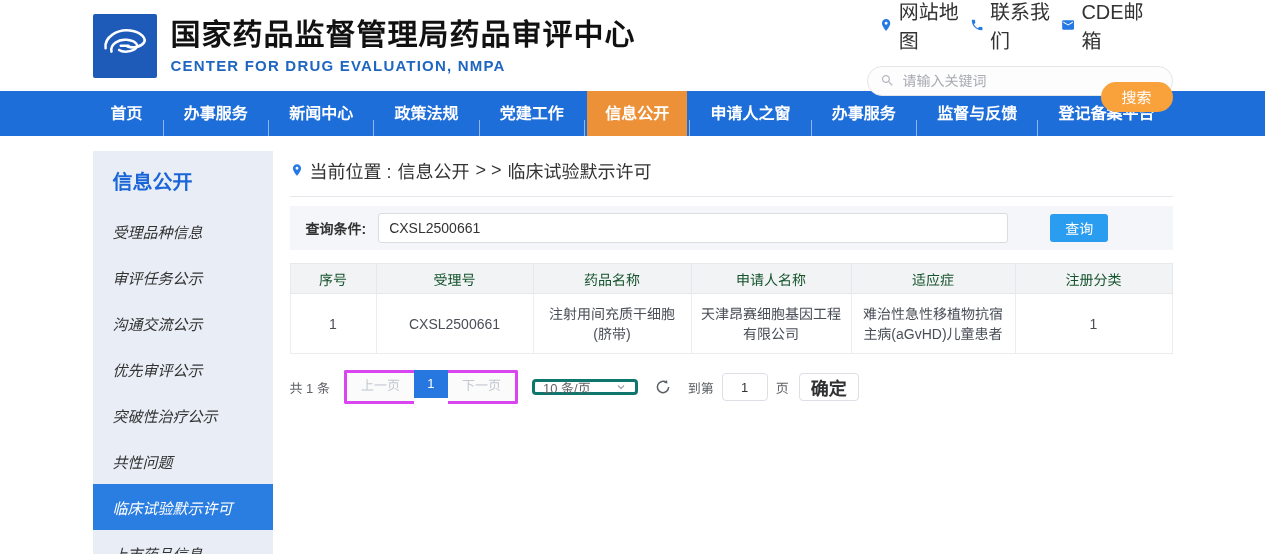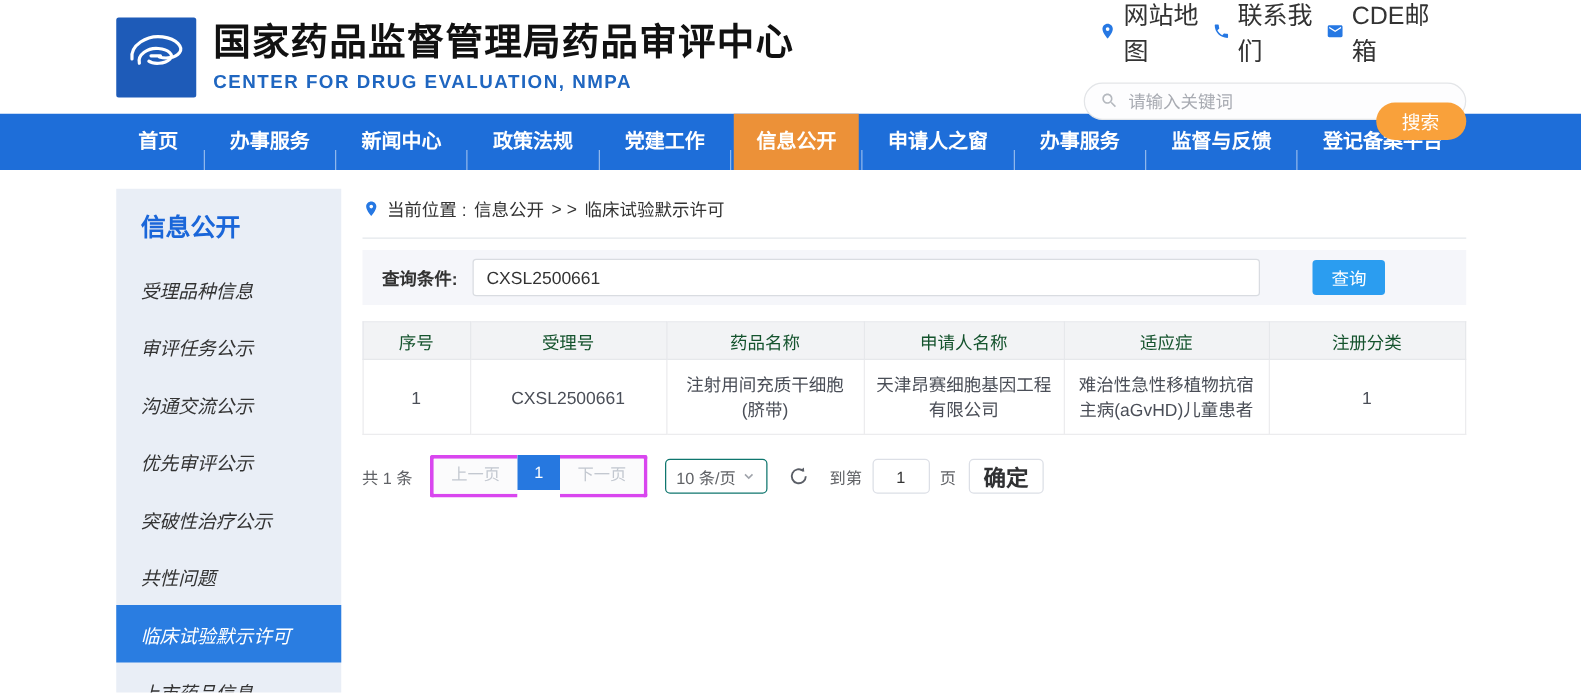--- a/index.html
+++ b/index.html
@@ -36,41 +36,41 @@
   .nav-divider{width:1px;height:16px;background:rgba(255,255,255,.5);}
 
   
   .content{display:flex;align-items:flex-start;margin-top:15px;}
   .sidebar{width:180px;background:var(--sidebar-bg);height:420px;flex:0 0 auto;}
   .sidebar-title{font-size:20px;font-weight:700;color:var(--title-blue);padding:15px 0 13px 20px;}
   .side-item{height:46px;display:flex;align-items:center;padding-left:20px;font-size:15px;color:#333;cursor:pointer;font-style:italic;}
   .side-item.active{background:var(--sidebar-active-blue);color:#fff;}
   .main{flex:1;margin-left:17px;}
 
-  .breadcrumb{display:flex;align-items:center;gap:6px;font-size:14px;color:#333;padding:6px 0 13px 0;border-bottom:1px solid #e4e7ec;text-align:center;}
+  .breadcrumb{display:flex;align-items:center;gap:6px;font-size:18px;color:#333;padding:6px 0 13px 0;border-bottom:1px solid #e4e7ec;text-align:center;}
   .breadcrumb svg{width:14px;height:16px;fill:var(--link-blue);}
 
   .query-panel{margin-top:9px;height:44px;background:#f5f6fa;display:flex;align-items:center;}
   .query-label{margin-left:16px;font-size:14px;font-weight:700;color:#333;white-space:nowrap;}
   .query-input{margin-left:12px;width:630px;height:30px;border:1px solid #d9dce1;border-radius:3px;background:#fff;padding:0 10px;font-size:14px;color:#333;outline:none;}
   .query-btn{margin-left:42px;width:58px;height:28px;border:none;border-radius:3px;background:var(--query-button-blue);color:#fff;font-size:14px;cursor:pointer;}
 
   table.results{margin-top:13px;width:100%;border-collapse:collapse;table-layout:fixed;}
   table.results th{height:30px;background:#f2f3f5;color:#14532d;font-size:14px;font-weight:400;border:1px solid #e6e8eb;}
   table.results td{height:60px;text-align:center;font-size:14px;color:#4a4e57;border:1px solid #ececee;line-height:20px;background:#fff;}
   col.c1{width:86px}col.c2{width:157px}col.c3{width:158px}col.c4{width:160px}col.c5{width:164px}
 
   .pagination{margin-top:16px;display:flex;align-items:center;font-size:13px;color:#606266;}
   .pg-total{margin-right:14px;}
   .pg-group{display:flex;align-items:stretch;}
   .pg-btn{height:34px;line-height:26px;padding:0 14px;background:#fbfbfc;border:3px solid #d946ef;color:#c3c8d0;font-size:13px;cursor:default;}
   .pg-btn.prev{border-radius:2px 0 0 2px;border-right:none;}
   .pg-btn.next{border-radius:0 2px 2px 0;border-left:none;}
   .pg-current{width:34px;height:28px;line-height:28px;text-align:center;background:var(--pagination-active-blue);color:#fff;font-size:13px;cursor:pointer;}
-  .pg-size{margin-left:14px;height:28px;border:1px solid #0f766e;border-radius:4px;display:flex;align-items:center;padding:0 8px;gap:4px;color:#606266;cursor:pointer;background:#fff;}
+  .pg-size{margin-left:14px;height:16px;border:3px solid #0f766e;border-radius:4px;display:flex;align-items:center;padding:0 8px;gap:24px;color:#606266;cursor:pointer;background:#fff;}
   .pg-size svg{width:12px;height:12px;stroke:#a0a4ab;fill:none;}
   .pg-refresh{margin-left:16px;width:20px;height:20px;cursor:pointer;display:flex;align-items:center;}
   .pg-refresh svg{width:18px;height:18px;}
   .pg-goto-label{margin-left:14px;}
   .pg-goto-input{margin-left:8px;width:46px;height:28px;border:1px solid #dcdfe6;border-radius:4px;text-align:center;font-size:13px;color:#333;outline:none;}
   .pg-unit{margin-left:8px;}
   .pg-confirm{margin-left:10px;height:28px;padding:0 11px;background:#fff;border:1px solid #dcdfe6;border-radius:4px;font-size:18px;font-weight:700;color:#303133;cursor:pointer;}
 </style>
 </head>
 <body>

